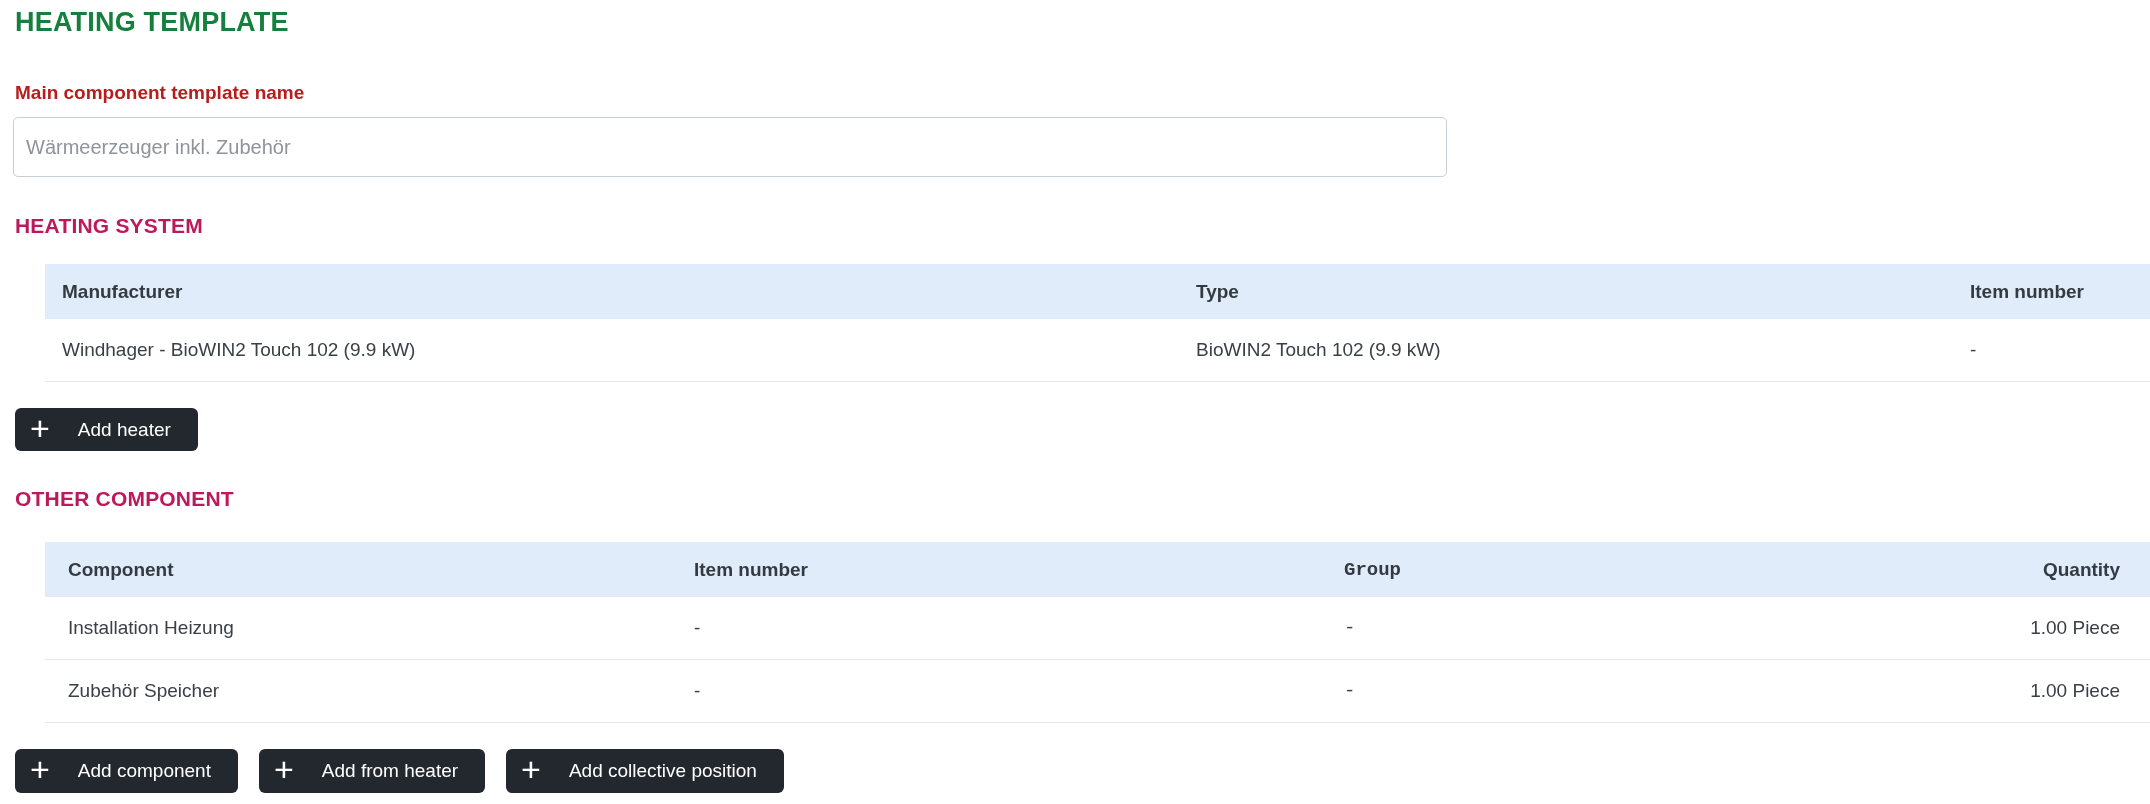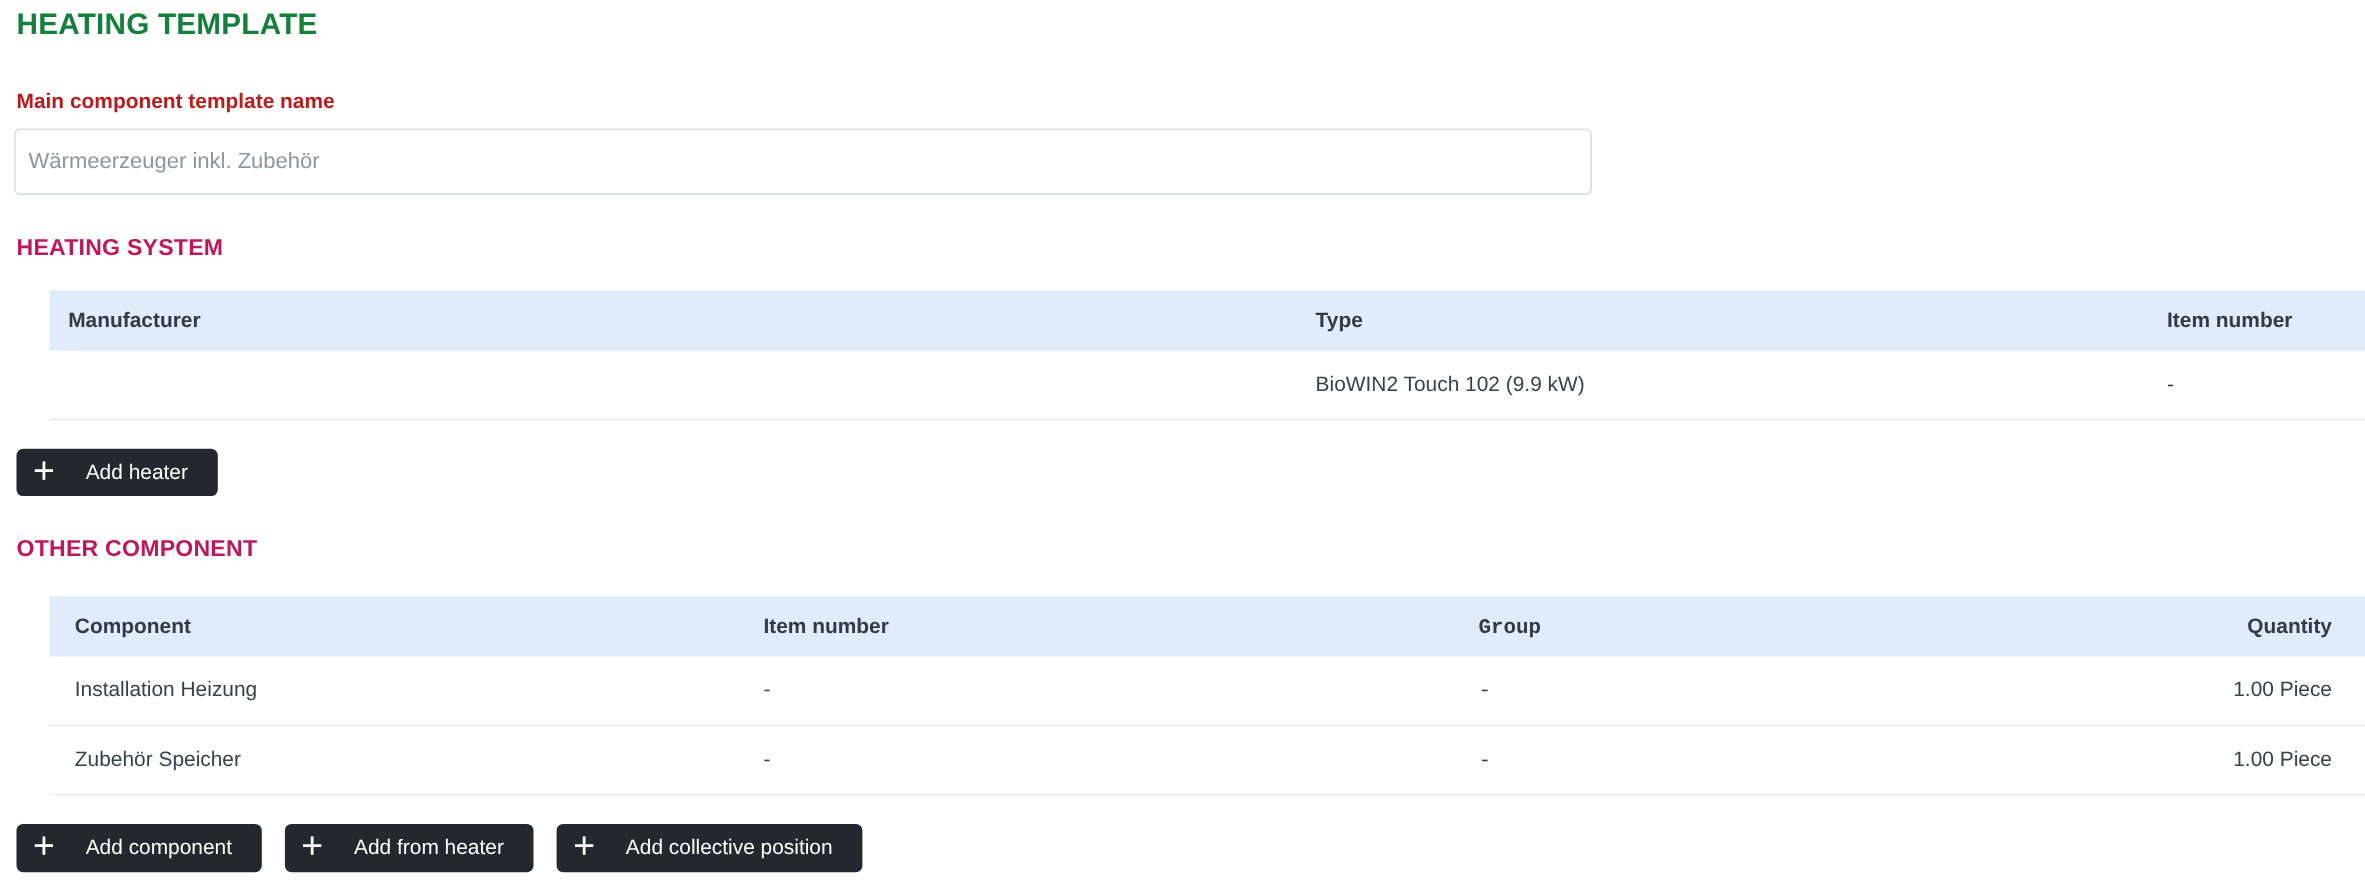--- a/index.html
+++ b/index.html
@@ -141,20 +141,21 @@
 
 <div class="section-title" id="heating-system-title">HEATING SYSTEM</div>
 
 <div class="data-table" id="heating-table">
   <div class="t-head">
     <span class="t-cell col-manufacturer">Manufacturer</span>
     <span class="t-cell col-type">Type</span>
     <span class="t-cell col-itemnumber1">Item number</span>
   </div>
   <div class="t-row">
+    <span class="t-cell col-manufacturer">Windhager - BioWIN2 Touch 102 (9.9 kW)</span>
     <span class="t-cell col-type">BioWIN2 Touch 102 (9.9 kW)</span>
     <span class="t-cell col-itemnumber1">-</span>
   </div>
 </div>
 
 <button class="btn-dark" id="add-heater-btn">
   <span class="plus-icon">+</span>
   <span>Add heater</span>
 </button>
 

